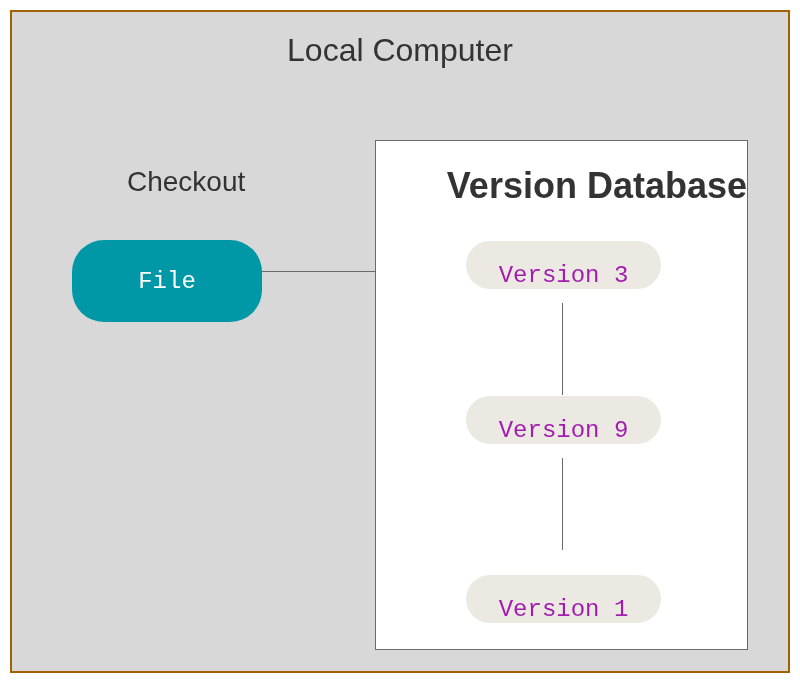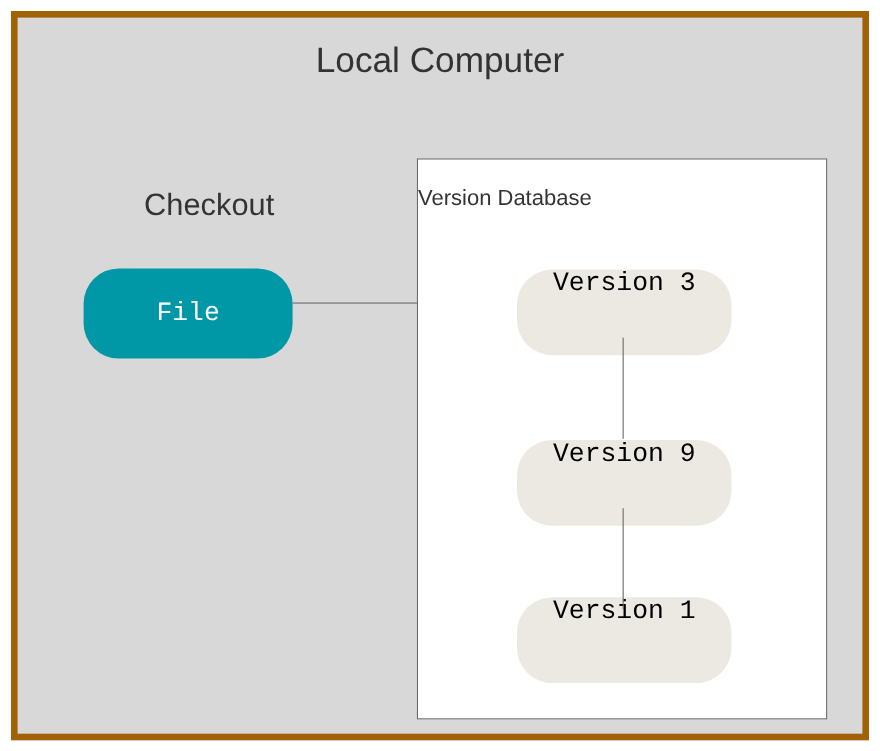--- a/index.html
+++ b/index.html
@@ -14,21 +14,21 @@
       background: #fff;
       position: relative;
     }
     .outer-container {
       position: absolute;
       left: 10px;
       top: 10px;
       width: 780px;
       height: 663px;
       background: #d8d8d8;
-      border: 6px solid #a16207;
+      border: 2px solid #a16207;
     }
     .title {
       position: absolute;
       top: 20px;
       left: 0;
       width: 100%;
       text-align: center;
       font-size: 32px;
       color: #333;
       font-weight: 400;
@@ -64,43 +64,43 @@
       width: 373px;
       height: 510px;
       background: #fff;
       border: 1px solid #6a6a6a;
     }
     .db-title {
       position: absolute;
       top: 24px;
       left: 0;
       width: 100%;
-      text-align: left;
-      font-size: 20px;
+      text-align: right;
+      font-size: 36px;
       color: #333;
-      font-weight: 400;
+      font-weight: 700;
     }
     .version-node {
       position: absolute;
       left: 90px;
       width: 195px;
-      height: 78px;
+      height: 48px;
       background: #ece9e3;
       border-radius: 32px;
       display: flex;
-      align-items: flex-start;
+      align-items: flex-end;
       justify-content: center;
-      color: #000000;
+      color: #a21caf;
       font-family: 'Menlo', 'Consolas', 'Courier New', monospace;
       font-size: 24px;
       font-weight: 400;
     }
     .v3 { top: 100px; }
     .v2 { top: 255px; }
-    .v1 { top: 398px; }
+    .v1 { top: 434px; }
     .connector-h {
       position: absolute;
       top: 259px;
       left: 250px;
       width: 203px;
       height: 1px;
       background: #6a6a6a;
     }
     .connector-v1 {
       position: absolute;

